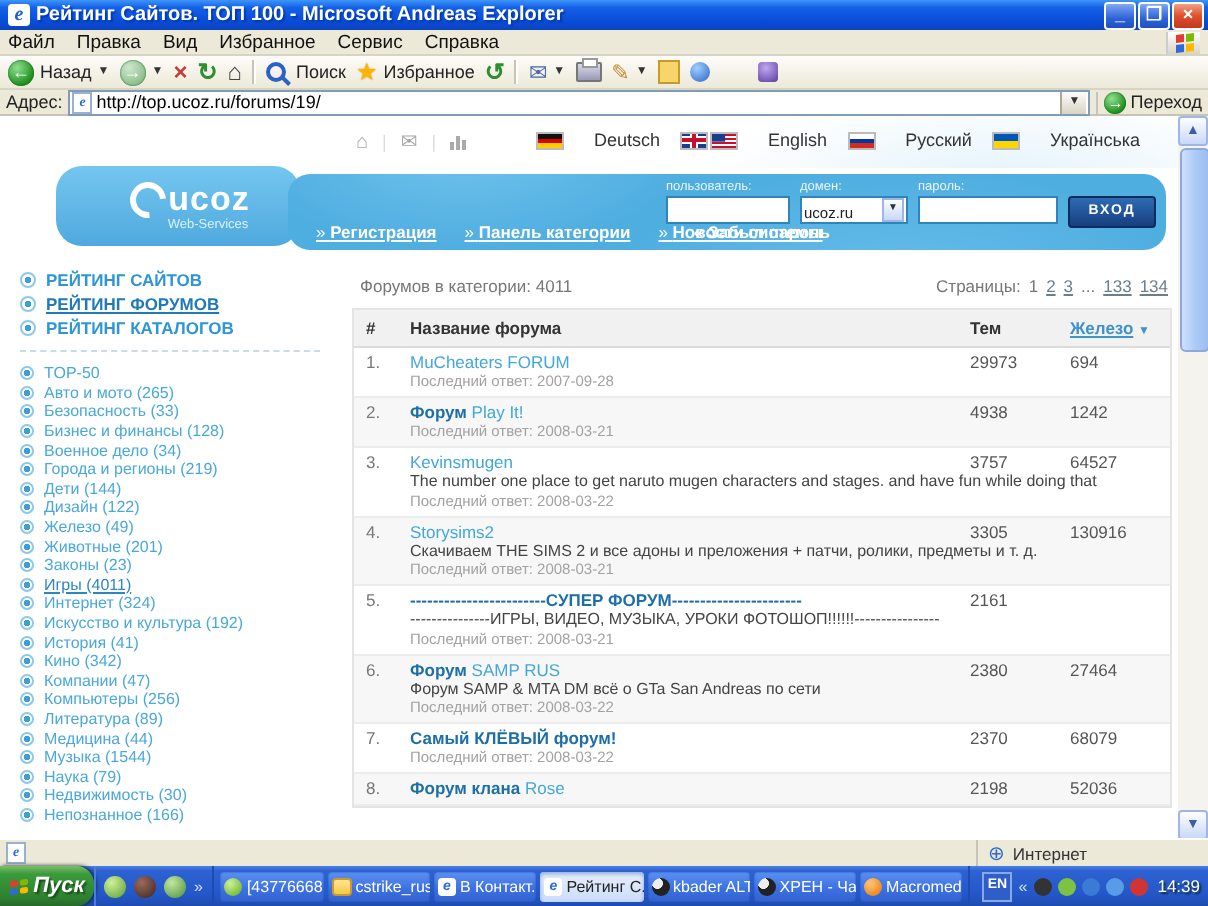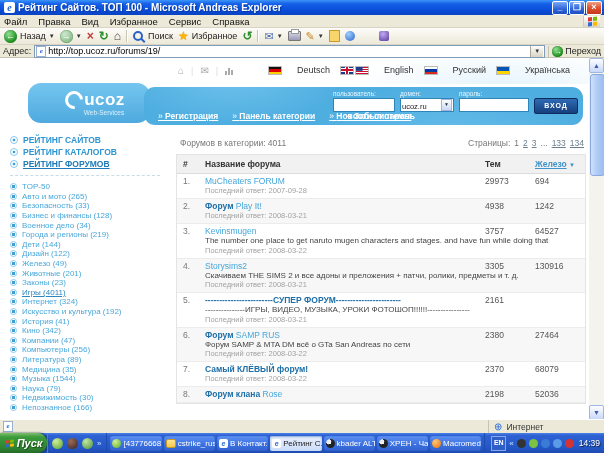--- a/index.html
+++ b/index.html
@@ -399,28 +399,28 @@
 
       <div class="sidebar">
 
           <div class="sec-item">
             <span class="bullet"></span>
             <span class="sec-label">РЕЙТИНГ САЙТОВ</span>
           </div>
 
           <div class="sec-item">
             <span class="bullet"></span>
+            <span class="sec-label active">РЕЙТИНГ ФОРУМОВ</span>
+          </div>
+
+          <div class="sec-item">
+            <span class="bullet"></span>
             <span class="sec-label">РЕЙТИНГ КАТАЛОГОВ</span>
           </div>
 
-          <div class="sec-item">
-            <span class="bullet"></span>
-            <span class="sec-label active">РЕЙТИНГ ФОРУМОВ</span>
-          </div>
-
         <div class="side-divider"></div>
 
           <div class="cat-item">
             <span class="bullet"></span>
             <span class="cat-label">TOP-50</span>
           </div>
 
           <div class="cat-item">
             <span class="bullet"></span>
             <span class="cat-label">Авто и мото (265)</span>
@@ -506,21 +506,21 @@
             <span class="cat-label">Компьютеры (256)</span>
           </div>
 
           <div class="cat-item">
             <span class="bullet"></span>
             <span class="cat-label">Литература (89)</span>
           </div>
 
           <div class="cat-item">
             <span class="bullet"></span>
-            <span class="cat-label">Медицина (35)</span>
+            <span class="cat-label">Медицина (44)</span>
           </div>
 
           <div class="cat-item">
             <span class="bullet"></span>
             <span class="cat-label">Музыка (1544)</span>
           </div>
 
           <div class="cat-item">
             <span class="bullet"></span>
             <span class="cat-label">Наука (79)</span>

